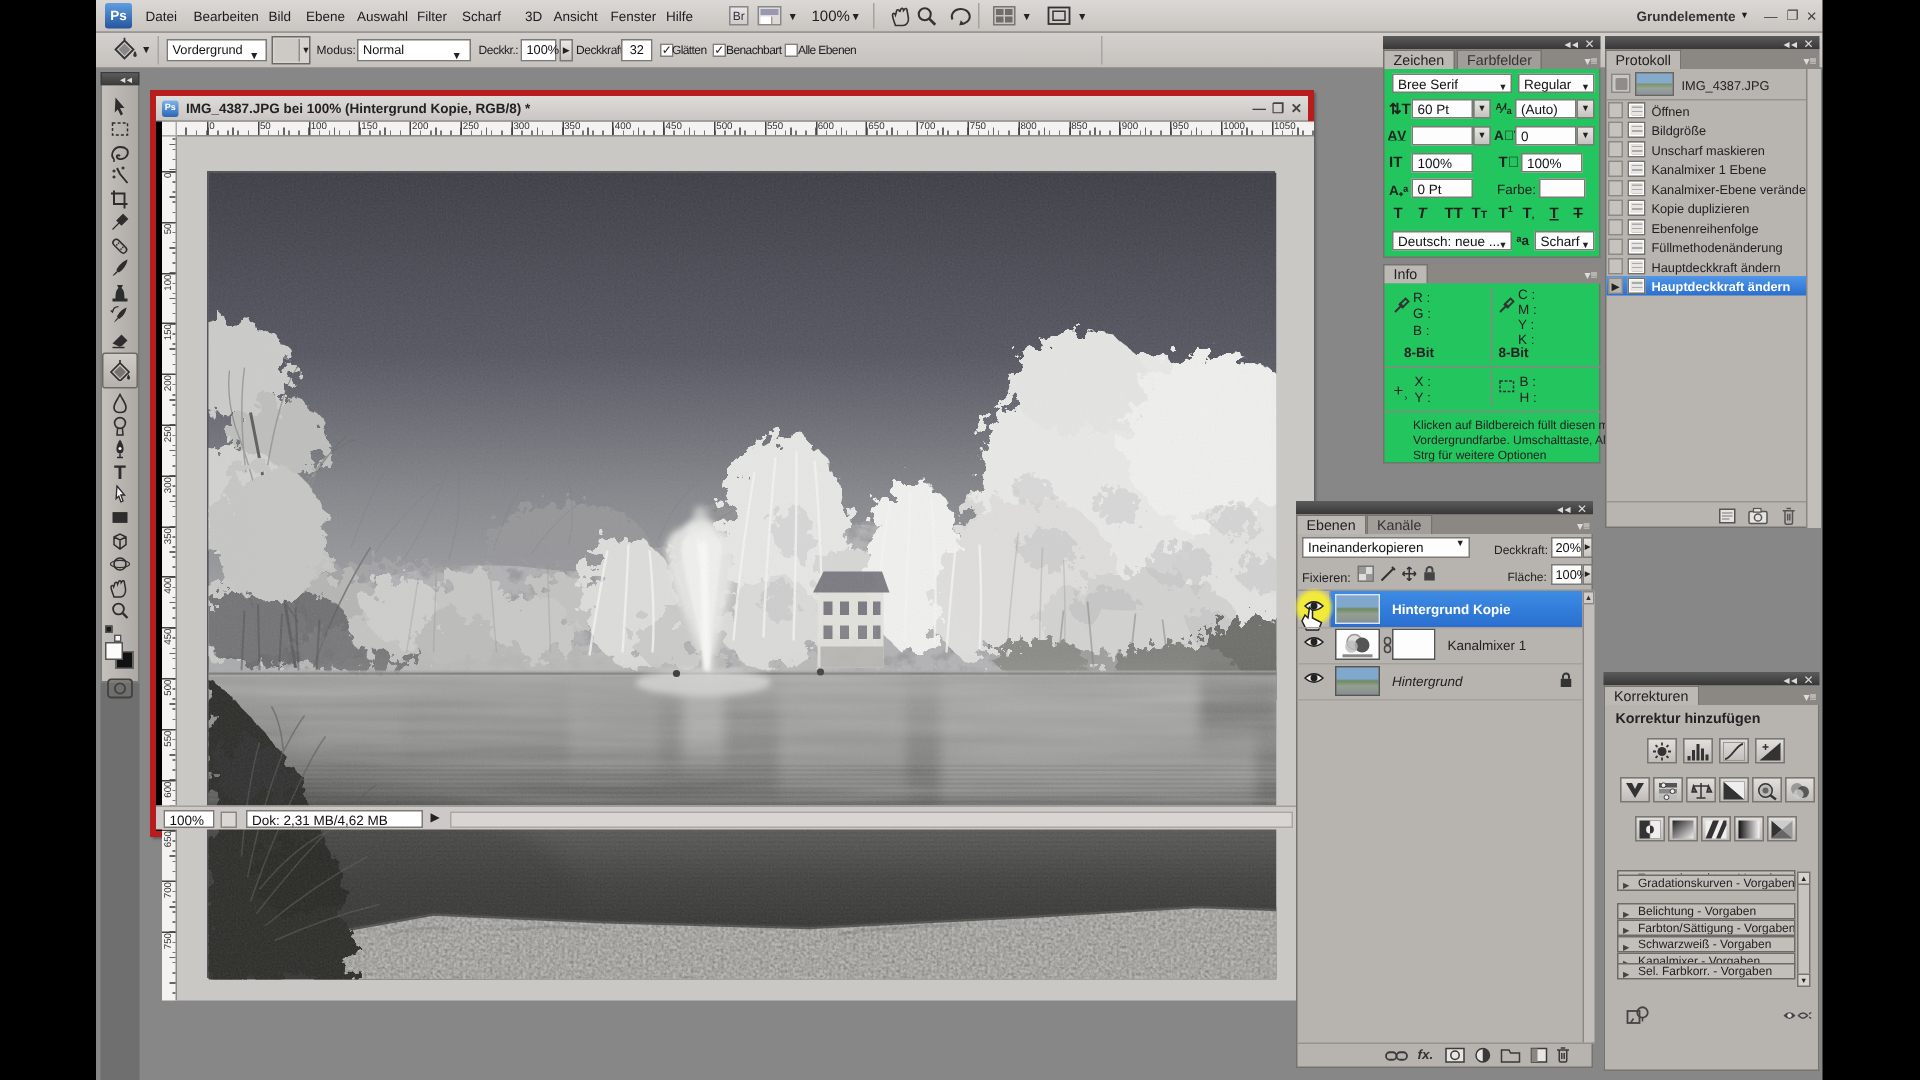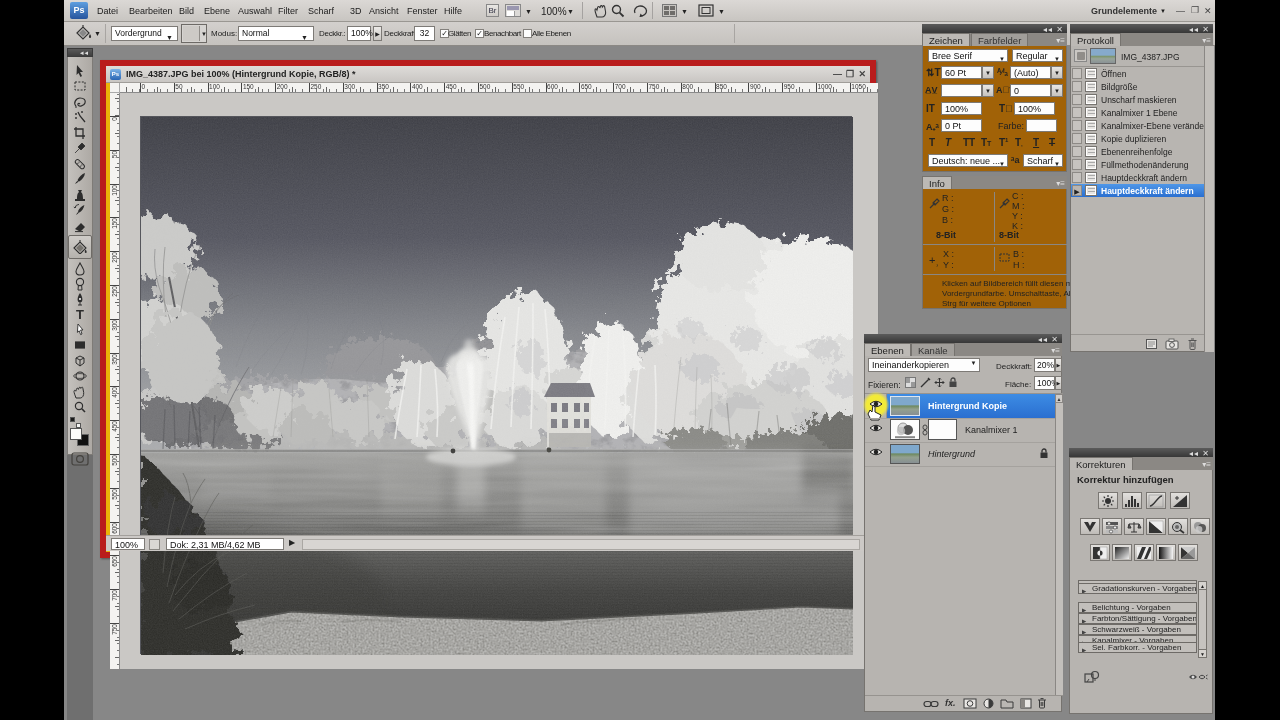--- a/index.html
+++ b/index.html
@@ -15,34 +15,34 @@
 .cmbarrow{position:absolute;font-size:7px;color:#222}
 .lbl{position:absolute;font-size:10px;color:#1c1c1c}
 .chk{position:absolute;width:10px;height:10px;background:#fdfdfd;border:1px solid #83807c;font-size:9px;line-height:9px;text-align:center;color:#222}
 
 #toolbar{position:absolute;left:3px;top:57px;width:26px;height:398px;background:linear-gradient(90deg,#c4c1bd,#ada9a4);border:1px solid #7e7b77;border-top:none}
 #toolbarhead{position:absolute;left:3px;top:48px;width:26px;height:9px;background:linear-gradient(#5a5a5a,#3e3e3e);border:1px solid #3a3a3a}
 #toolstrip{position:absolute;left:3px;top:455px;width:26px;height:265px;background:#6f6f6f}
 .tool{position:absolute;left:9px;width:14px;height:14px}
 #tools{position:absolute;left:0;top:0;width:34px;height:480px}
 
-#docwin{position:absolute;left:36px;top:60px;width:776px;height:498px;background:#eab308;border:6px solid #b91c1c;box-shadow:1px 1px 2px rgba(0,0,0,.4)}
+#docwin{position:absolute;left:36px;top:60px;width:776px;height:498px;background:#000000;border:4px solid #b91c1c;box-shadow:1px 1px 2px rgba(0,0,0,.4)}
 #doctitle{position:absolute;left:0;top:0;width:100%;height:17px;background:linear-gradient(#dedcd9,#c9c6c3);border-bottom:1px solid #a09d99;font-size:9px;font-weight:bold;color:#222}
 #hruler{position:absolute;left:14px;top:17px;width:758px;height:10px;background:#f4f3f1;border-bottom:1px solid #8a8a8a;overflow:hidden}
 #vruler{position:absolute;left:4px;top:27px;width:10px;height:576px;background:#f4f3f1;border-right:1px solid #8a8a8a;overflow:hidden}
 #rulcorner{position:absolute;left:4px;top:17px;width:10px;height:10px;background:#f4f3f1;border-right:1px solid #aaa;border-bottom:1px solid #aaa}
 #canvas{position:absolute;left:14px;top:27px;width:758px;height:576px;background:#cac8c5;overflow:hidden}
 #photo{position:absolute;left:20px;top:23px;width:712px;height:538px;background:#666;border:1px solid #55565c}
 #statusbar{position:absolute;left:0;bottom:1px;width:100%;height:16px;background:#ccc9c6;border-top:1px solid #a3a09c;font-size:9px;color:#222}
 
 .darkbar{position:absolute;background:linear-gradient(#5b5b5b,#373737);height:9px}
 .tabrow{position:absolute;height:13px;background:#8b8884}
 .tab{position:absolute;top:0;height:13px;background:#bcb9b5;border:1px solid #76736f;border-bottom:none;font-size:9.5px;color:#222;text-align:center;line-height:13px;padding:0 6px}
 .tab.inactive{background:#a19e9a;color:#333}
-.panelbody{position:absolute;background:#a16207;border:1px solid #76736f;border-top:none}
+.panelbody{position:absolute;background:#22c55e;border:1px solid #76736f;border-top:none}
 .whitebox{background:#fdfdfd;border:1px solid #7d7a76;position:absolute;font-size:10px;color:#111}
 .dArrBtn{position:absolute;background:linear-gradient(#e8e6e3,#c6c3bf);border:1px solid #7d7a76;text-align:center;color:#222}
 .mini{position:absolute;font-size:8px;color:#333}
 .collapse{position:absolute;color:#ddd;font-size:8px;letter-spacing:1px}
 .hrow{position:absolute;left:0;width:133px;height:13px}
 .hrow.sel{background:linear-gradient(#4f97e8,#2a6fd0)}
 .hrow.sel .hgut{background:#b8b5b1}
 .hgut{position:absolute;left:1px;top:1px;width:10px;height:11px;background:#c6c3bf;border:1px solid #8d8a86}
 .hicon{position:absolute;left:14px;top:1px;width:12px;height:11px;background:#e2e0dd;border:1px solid #76736f;box-shadow:inset 0 0 0 1px #fff}
 .hicon::after{content:"";position:absolute;left:2px;top:2px;width:7px;height:6px;background:repeating-linear-gradient(#aaa 0 1px,#e8e6e3 1px 3px)}

